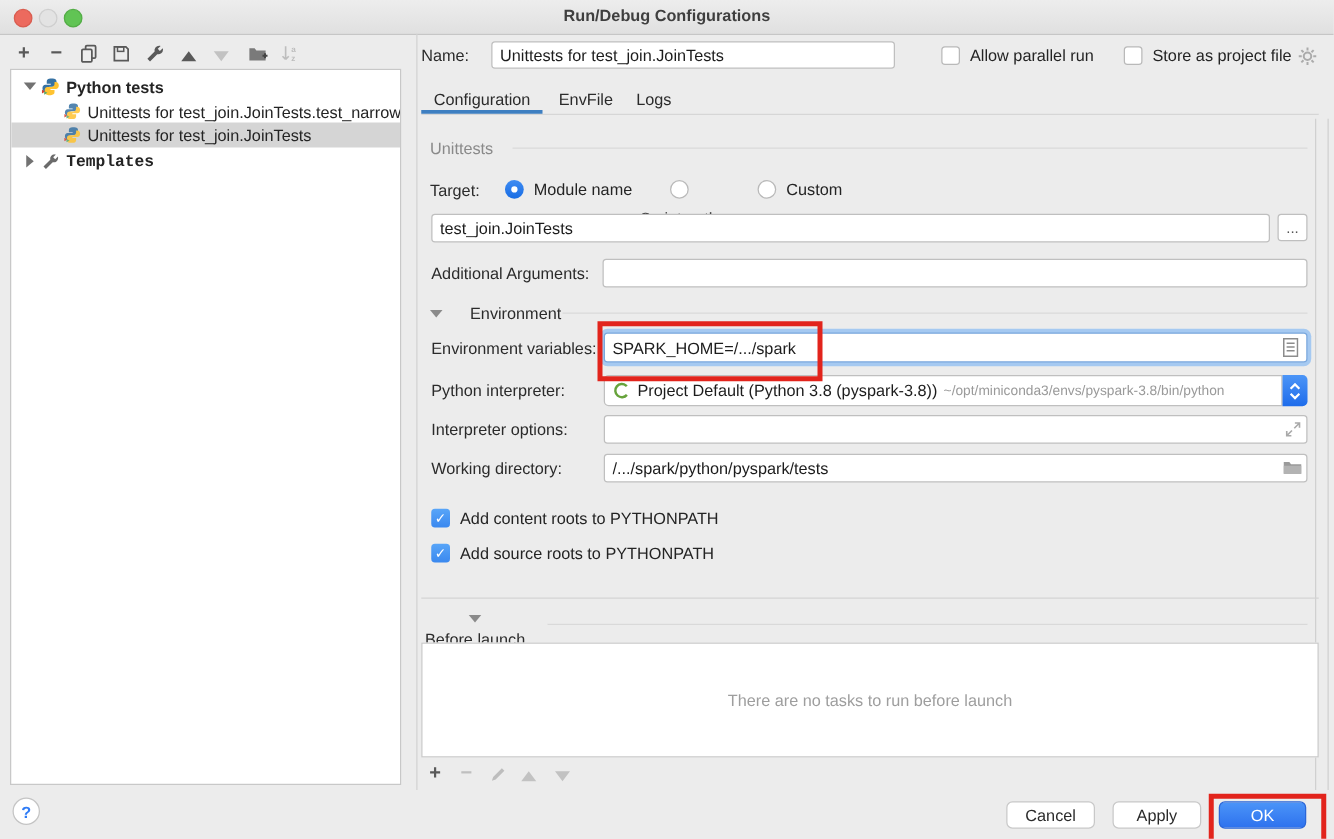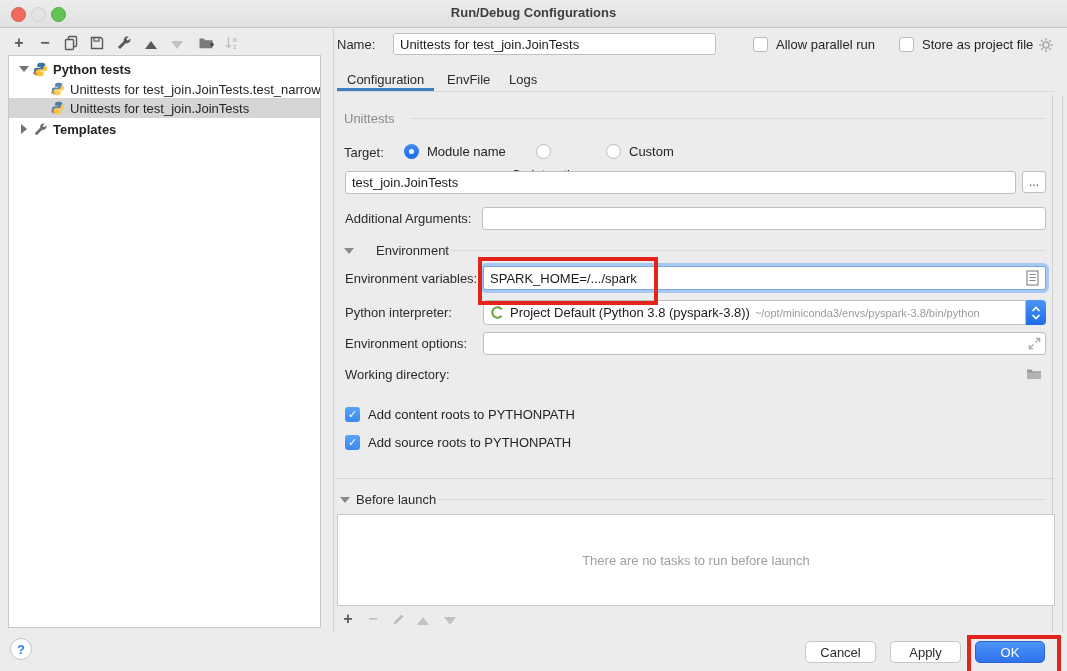--- a/index.html
+++ b/index.html
@@ -156,21 +156,21 @@
     </div>
     <div class="tree-row selected" style="top:42px;padding-left:42px;">
       <svg width="14" height="14" viewBox="0 0 14 14" style="margin-right:5px;opacity:.85;flex:none;">
         <path fill="#3772a3" d="M6.9 0.8C5.2 0.8 4.1 1.6 4.1 2.9V4.7h3v0.7H3.1C1.8 5.4 0.9 6.4 0.9 8c0 1.5 0.9 2.6 2.2 2.6h1V9.1c0-1.3 1.1-2.2 2.4-2.2h2.9c1.1 0 2-0.9 2-2V2.9c0-1.3-1.1-2.1-2.8-2.1z"></path>
         <path fill="#ffc331" d="M7.1 13.2c1.7 0 2.8-0.8 2.8-2.1V9.3h-3V8.6h4c1.3 0 2.2-1 2.2-2.6 0-1.5-0.9-2.6-2.2-2.6h-1v1.5c0 1.3-1.1 2.2-2.4 2.2H4.6c-1.1 0-2 0.9-2 2v2c0 1.3 1.1 2.1 2.8 2.1z"></path>
         <path fill="#d23f31" d="M0.5 9.2l2.6 1.3-2.6 1.5z"></path>
         <path fill="#59a869" d="M2.2 10.2l2.4 1.2-2.4 1.4z"></path>
       </svg>
       <span>Unittests for test_join.JoinTests</span>
     </div>
-    <div class="tree-row" style="top:63px;">
+    <div class="tree-row" style="top:63px;font-family:Liberation Mono, monospace;">
       <span class="arr-col"></span>
       <svg width="15" height="15" viewBox="0 0 16 16" style="margin-right:5px;">
         <path d="M11.3 1.6a3.7 3.7 0 0 0-3.6 4.6L1.9 12l2.1 2.1 5.8-5.8a3.7 3.7 0 0 0 4.6-3.6c0-.4-.1-.8-.2-1.2L11.9 5.7 10.2 4l2.3-2.2c-.4-.1-.8-.2-1.2-.2z" fill="#6b6b6b"></path>
       </svg>
       <span style="font-weight:bold;">Templates</span>
     </div>
   </div>
 
   <div class="v-divider"></div>
 
@@ -252,29 +252,30 @@
     <span>Project Default (Python 3.8 (pyspark-3.8))</span>
     <span class="interp-path">~/opt/miniconda3/envs/pyspark-3.8/bin/python</span>
   </div>
   <div class="stepper">
     <svg width="12" height="16" viewBox="0 0 12 16">
       <path d="M2.5 6l3.5-3.5L9.5 6" fill="none" stroke="#fff" stroke-width="1.7"></path>
       <path d="M2.5 10l3.5 3.5L9.5 10" fill="none" stroke="#fff" stroke-width="1.7"></path>
     </svg>
   </div>
 
-  <div class="label" style="left:345px;top:336px;">Environment options:</div>
+  <div class="label" style="left:345px;top:336px;">Interpreter options:</div>
   <input class="field" style="left: 483px; top: 332px; width: 563px; height: 23px; padding-right: 24px;" value="">
   <div class="abs" style="left:1028px;top:337px;">
     <svg width="13" height="13" viewBox="0 0 14 14">
       <path d="M8.5 1.5h4v4M12.5 1.5L8 6M5.5 12.5h-4v-4M1.5 12.5L6 8" fill="none" stroke="#a9a9a9" stroke-width="1.4"></path>
     </svg>
   </div>
 
   <div class="label" style="left:345px;top:367px;">Working directory:</div>
+  <input class="field" style="left: 483px; top: 363px; width: 563px; height: 23px; padding-right: 26px;" value="/.../spark/python/pyspark/tests">
   <div class="abs" style="left:1026px;top:367px;">
     <svg width="16" height="14" viewBox="0 0 16 14">
       <path d="M1 2.5h4.5l1.3 1.8H15V12H1z" fill="#9a9a9a"></path>
       <path d="M1 5.5h14V12H1z" fill="#b3b3b3"></path>
     </svg>
   </div>
 
   <div class="cb-row" style="left:345px;top:407px;">
     <span class="cb on">
         <span>✓</span>
@@ -284,21 +285,21 @@
   <div class="cb-row" style="left:345px;top:435px;">
     <span class="cb on">
         <span>✓</span>
       </span>
     <span>Add source roots to PYTHONPATH</span>
   </div>
 
   <div class="scroll-track"></div>
 
   <div class="hline" style="left:337px;top:478px;width:718px;background:#d4d4d4;"></div>
-  <div class="sec-label" style="left:340px;top:492px;gap:6px;">
+  <div class="sec-label" style="left:340px;top:492px;gap:6px;flex-direction:column;">
     <span class="arr-exp" style="margin:0;border-top-color:#8a8a8a;"></span>
     <span>Before launch</span>
   </div>
   <div class="hline" style="left:438px;top:499px;width:608px;"></div>
 
   <div class="empty-panel">
     <span style="color:#9e9e9e;">There are no tasks to run before launch</span>
   </div>
 
   <div class="icon-btn" style="left:338px;top:609px;">

